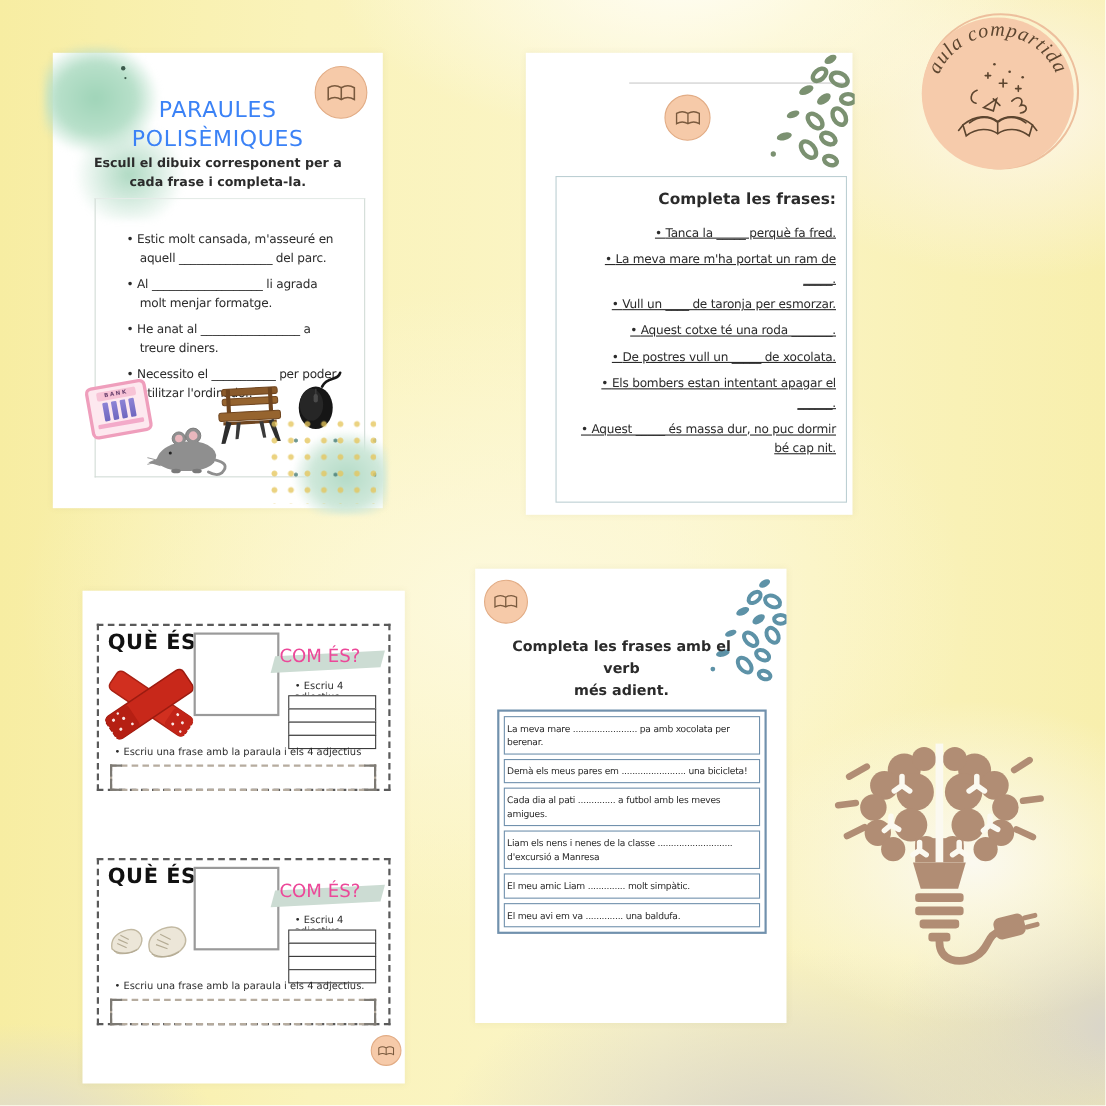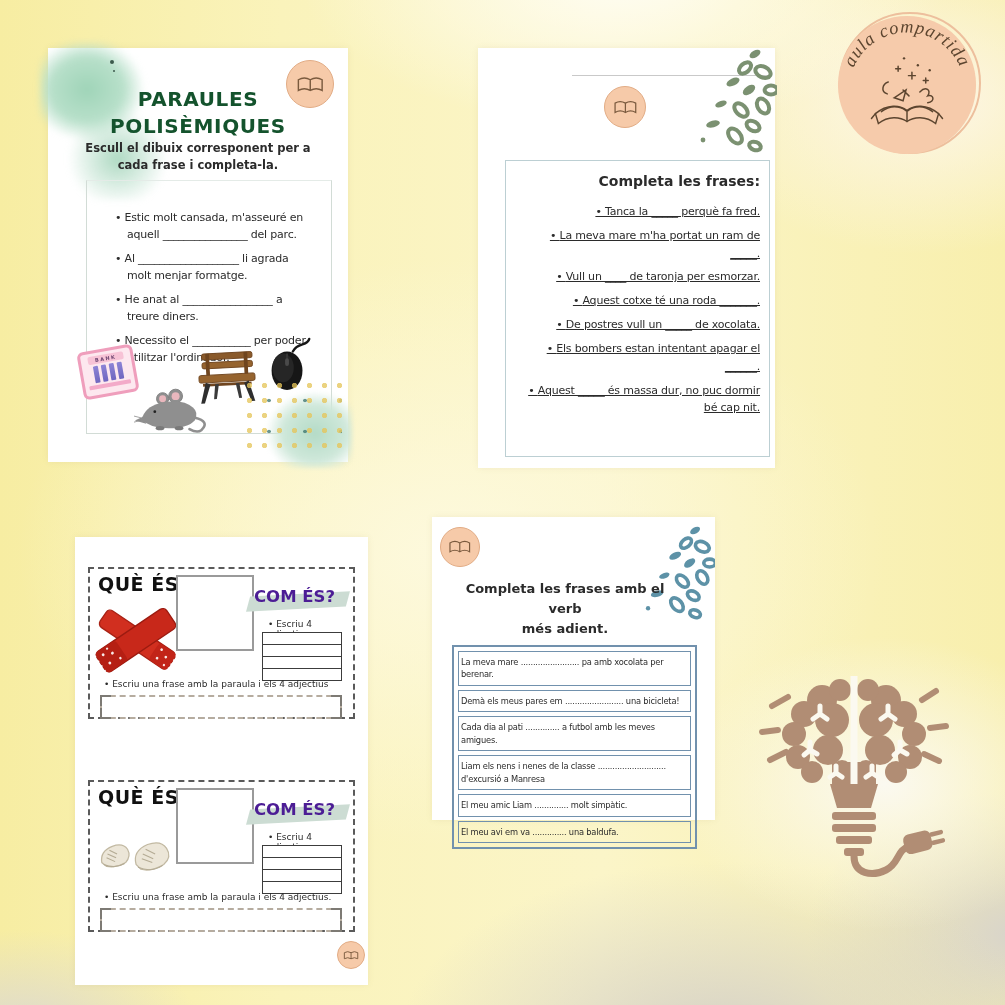--- a/index.html
+++ b/index.html
@@ -13,21 +13,21 @@
       radial-gradient(ellipse 260px 150px at 2% 103%, #dcd9d1 0%, rgba(220,217,209,0) 70%),
       radial-gradient(ellipse 520px 240px at 62% -2%, #fffdf2 0%, rgba(255,253,242,0) 62%),
       radial-gradient(ellipse 340px 220px at 92% 10%, #fdf6e8 0%, rgba(253,246,232,0) 70%),
       radial-gradient(ellipse 620px 420px at 45% 55%, #fdf9dd 0%, rgba(253,249,221,0) 70%),
       linear-gradient(90deg,#f7eda2 0%, #faf3bb 28%, #fbf5c8 60%, #f8efad 100%);
   }
   .card{position:absolute;background:#fff;box-shadow:0 0 6px rgba(160,150,90,.12);}
   .card1{left:48px;top:48px;width:300px;height:414px;}
   .card2{left:478px;top:48px;width:297px;height:420px;}
   .card3{left:75px;top:537px;width:293px;height:448px;}
-  .card4{left:432px;top:517px;width:283px;height:303px;}
+  .card4{left:432px;top:517px;width:283px;height:413px;}
 
   
   .wm-green-tl{position:absolute;left:-8px;top:-6px;width:134px;height:158px;filter:blur(3px);
     background:radial-gradient(ellipse 60% 45% at 35% 30%, #9fd4b8 0%, #b8e0ca 45%, rgba(184,224,202,0) 72%),
                radial-gradient(ellipse 55% 45% at 58% 74%, #aed9c2 0%, rgba(174,217,194,0) 68%);}
   .ink-dots{position:absolute;left:62px;top:12px;width:4px;height:4px;border-radius:50%;background:#3c5a4c;
     box-shadow:2px 9px 0 -1px #3c5a4c;}
   .wm-green-br{position:absolute;right:-4px;bottom:-6px;width:110px;height:96px;filter:blur(2px);
     background:radial-gradient(ellipse 60% 60% at 66% 64%, #b4dbc7 0%, #cfe8da 48%, rgba(207,232,218,0) 74%);}
   .gold-dots{position:absolute;right:6px;bottom:4px;width:100px;height:80px;opacity:.9;
@@ -35,21 +35,21 @@
                      radial-gradient(circle, rgba(53,110,104,.8) 1.5px, rgba(0,0,0,0) 2.1px);
     background-size:15px 15px, 36px 31px;background-position:0 0, 9px 7px;}
 
   
   .badge{position:absolute;border-radius:50%;background:#f6caa9;border:1px solid #e2ac85;
     display:flex;align-items:center;justify-content:center;}
   .badge svg{width:62%;height:auto;}
 
   
   .w1-title{position:absolute;left:0;top:38px;width:100%;text-align:center;
-    font-weight:bold;font-size:20px;letter-spacing:.6px;line-height:1.35;color:#14532d;}
+    font-weight:normal;font-size:20px;letter-spacing:.6px;line-height:1.35;color:#3b82f6;}
   .w1-sub{position:absolute;left:10%;top:92px;width:80%;text-align:center;
     font-weight:bold;font-size:11.5px;line-height:1.5;}
   .w1-box{position:absolute;left:38px;top:132px;width:246px;height:254px;
     border:1px solid #d2dcd6;border-top-color:#e4ebe7;box-sizing:border-box;padding:12px 8px 0 12px;}
   .w1-box ul{margin:16px;padding:0;list-style:none;}
   .w1-box li{font-size:11px;letter-spacing:-.2px;line-height:1.55;margin-bottom:7px;
     padding-left:12px;text-indent:-12px;}
   .w1-box li::before{content:"•  ";}
   .pic{position:absolute;}
 
@@ -72,21 +72,21 @@
   .w2-box li::before{content:"• ";}
 
   
   .qsec{position:absolute;left:13px;width:267px;height:152px;border:2px dashed #5a5a5a;box-sizing:border-box;}
   .qsec-a{top:30px;} .qsec-b{top:243px;}
   .que-title{position:absolute;left:8px;top:4px;font-weight:bold;font-size:19px;letter-spacing:.5px;color:#111;}
   .draw-box{position:absolute;left:86px;top:6px;width:74px;height:72px;border:2px solid #9a9a9a;background:#fff;}
   .com-wrap{position:absolute;left:164px;top:18px;width:96px;height:24px;}
   .com-hl{position:absolute;left:-6px;top:7px;width:100px;height:15px;background:#ccdcd3;
     transform:rotate(-3deg) skewX(-18deg);}
-  .com-title{position:absolute;left:0;top:0;font-weight:bold;font-size:16.5px;color:#4c1d95;}
+  .com-title{position:absolute;left:0;top:0;font-weight:normal;font-size:16.5px;color:#ec4899;}
   .adj-hint{position:absolute;left:178px;top:50px;font-size:9px;}
   .adj-hint::before,.frase-hint::before{content:"•  ";}
   .adj-table{position:absolute;left:172px;top:64px;width:80px;}
   .adj-table div{height:11px;border:1px solid #3c3c3c;margin-top:-1px;background:#fff;}
   .frase-hint{position:absolute;left:14px;top:110px;font-size:9px;}
   .write-area{position:absolute;left:10px;top:126px;width:238px;height:20px;border:2px dashed #b6ac9f;}
   .corner{position:absolute;width:9px;height:9px;border:0 solid #7d7a74;}
   .c-tl{left:-2px;top:-2px;border-left-width:2px;border-top-width:2px;}
   .c-tr{right:-2px;top:-2px;border-right-width:2px;border-top-width:2px;}
   .c-bl{left:-2px;bottom:-2px;border-left-width:2px;border-bottom-width:2px;}

